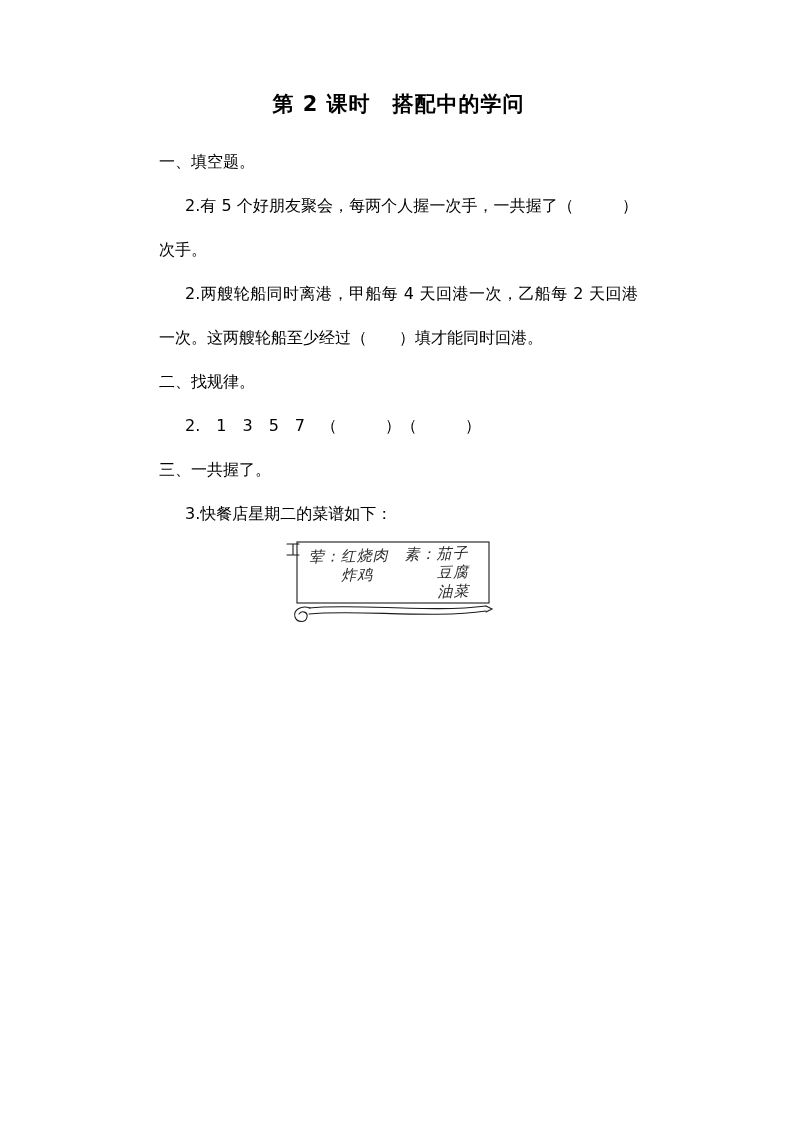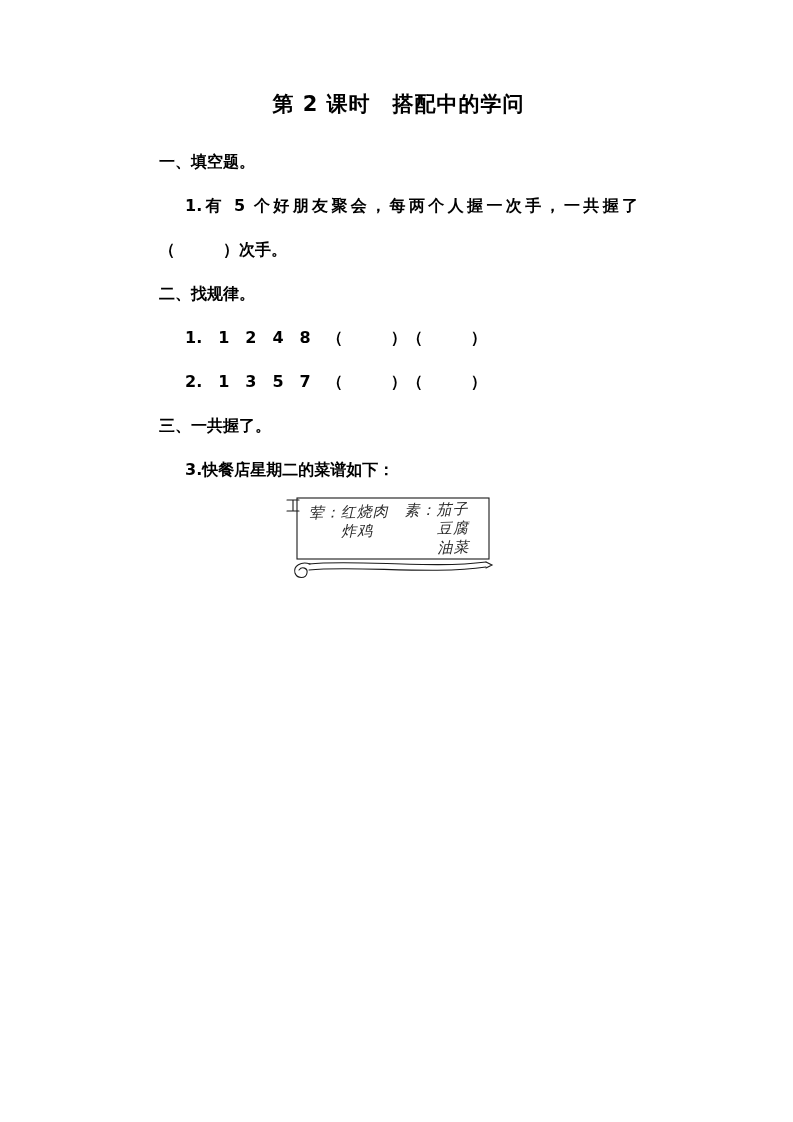--- a/index.html
+++ b/index.html
@@ -23,21 +23,20 @@
     font-weight: bold;
     text-align: center;
     margin: 0 0 22px 0;
     letter-spacing: 1px;
   }
   p {
     margin: 0;
     font-size: 16px;
     line-height: 44px;
     text-align: justify;
-    font-weight: bold;
   }
   .heading { text-indent: 0; }
   .item { text-indent: 26px; }
   .menu-wrap {
     display: flex;
     justify-content: center;
     margin: 3px 20px 3px 0;
   }
   .menu-box {
     position: relative;
@@ -65,26 +64,26 @@
 </style>
 </head>
 <body>
 
 <div class="page">
 
   <h1 class="title">第 2 课时　搭配中的学问</h1>
 
   <section>
     <p class="heading">一、填空题。</p>
-    <p class="item">1.有 5 个好朋友聚会，每两个人握一次手，一共握了（　　　）次手。</p>
+    <p class="item">2.有 5 个好朋友聚会，每两个人握一次手，一共握了（　　　）次手。</p>
+    <p class="item">2.两艘轮船同时离港，甲船每 4 天回港一次，乙船每 2 天回港一次。这两艘轮船至少经过（　　）填才能同时回港。</p>
   </section>
 
   <section>
     <p class="heading">二、找规律。</p>
-    <p class="item">1.　1　2　4　8　（　　　）（　　　）</p>
     <p class="item">2.　1　3　5　7　（　　　）（　　　）</p>
   </section>
 
   <section>
     <p class="heading">三、一共握了。</p>
     <p class="item">3.快餐店星期二的菜谱如下：</p>
 
     <div class="menu-wrap">
       <div class="menu-box">
         <svg width="212" height="84" viewBox="0 0 212 84">

